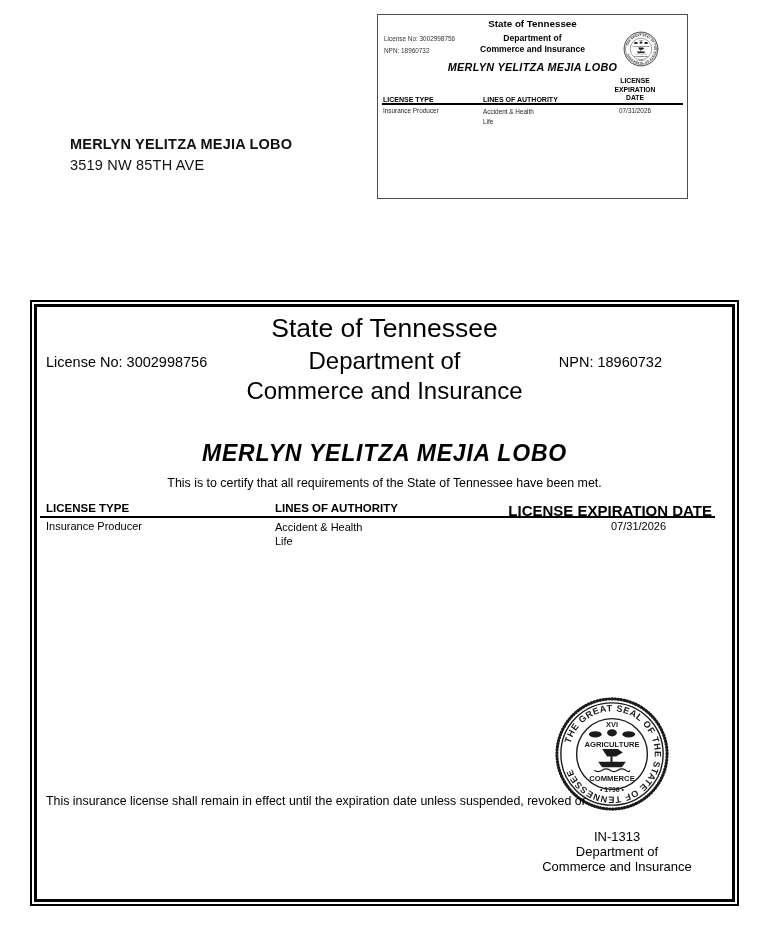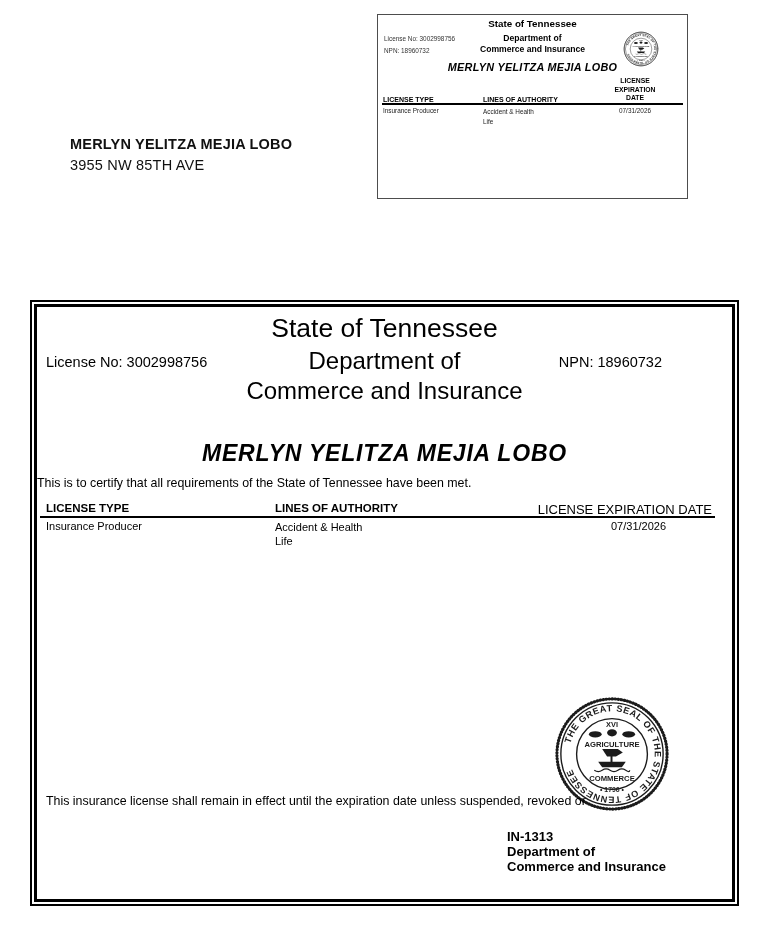--- a/index.html
+++ b/index.html
@@ -33,43 +33,43 @@
 
   
   .certificate { left:30px; top:300px; width:709px; height:606px; border:2px solid #000; padding:2px; box-sizing:border-box; background:#fff; }
   .cert-inner  { position:relative; width:100%; height:100%; border:3px solid #000; box-sizing:border-box; }
   .cert-inner .abs { position:absolute; }
   .cert-state  { left:0; right:0; top:6px; text-align:center; font-size:26.5px; }
   .cert-licno  { left:9px; top:47px; font-size:14.5px; }
   .cert-npn    { right:70px; top:47px; font-size:14.5px; }
   .cert-dept   { left:0; right:0; top:39px; text-align:center; font-size:24px; line-height:30px; }
   .cert-name   { left:0; right:0; top:133px; text-align:center; font-size:23px; font-weight:bold; font-style:italic; letter-spacing:0.8px; }
-  .cert-certify{ left:0; right:0; top:169px; text-align:left; font-size:12.4px; white-space:nowrap; }
+  .cert-certify{ left:0; right:0; top:169px; text-align:center; font-size:12.4px; white-space:nowrap; }
   .cert-col1h  { left:9px;   top:195px; font-size:11.5px; font-weight:bold; }
   .cert-col2h  { left:238px; top:195px; font-size:11.5px; font-weight:bold; }
-  .cert-col3h  { right:20px; top:195px; font-size:13px; font-weight:normal; }
+  .cert-col3h  { right:20px; top:195px; font-size:15px; font-weight:bold; }
   .cert-rule   { left:3px; right:17px; top:209px; border-top:2.5px solid #000; height:0; }
   .cert-vtype  { left:9px;   top:213px; font-size:11px; }
   .cert-vauth  { left:238px; top:213px; font-size:11px; line-height:14px; }
   .cert-vdate  { right:20px; top:213px; width:147px; text-align:center; font-size:11px; }
   .cert-seal   { left:516px; top:388px; width:118px; height:118px; }
   .cert-footer { left:9px; top:487px; font-size:12.4px; line-height:15.6px; }
   .cert-footer div { white-space:nowrap; }
-  .cert-form   { left:470px; top:522px; width:220px; font-size:13px; font-weight:bold; line-height:15px; }
+  .cert-form   { left:470px; top:522px; width:220px; text-align:center; font-size:13px; font-weight:normal; line-height:15px; }
 
   .seal-svg { width:100%; height:100%; display:block; }
 </style>
 </head>
 <body>
 
 <div class="page">
 
   <div class="abs mail-address">
     <div class="addr-name">MERLYN YELITZA MEJIA LOBO</div>
-    <div>3955 NW 85TH AVE</div>
+    <div>3519 NW 85TH AVE</div>
   </div>
 
   <div class="abs wallet-card">
     <div class="abs wc-state">State of Tennessee</div>
     <div class="abs wc-licno">License No: 3002998756</div>
     <div class="abs wc-npn">NPN: 18960732</div>
     <div class="abs wc-dept">
       <div>Department of</div>
       <div>Commerce and Insurance</div>
     </div>

